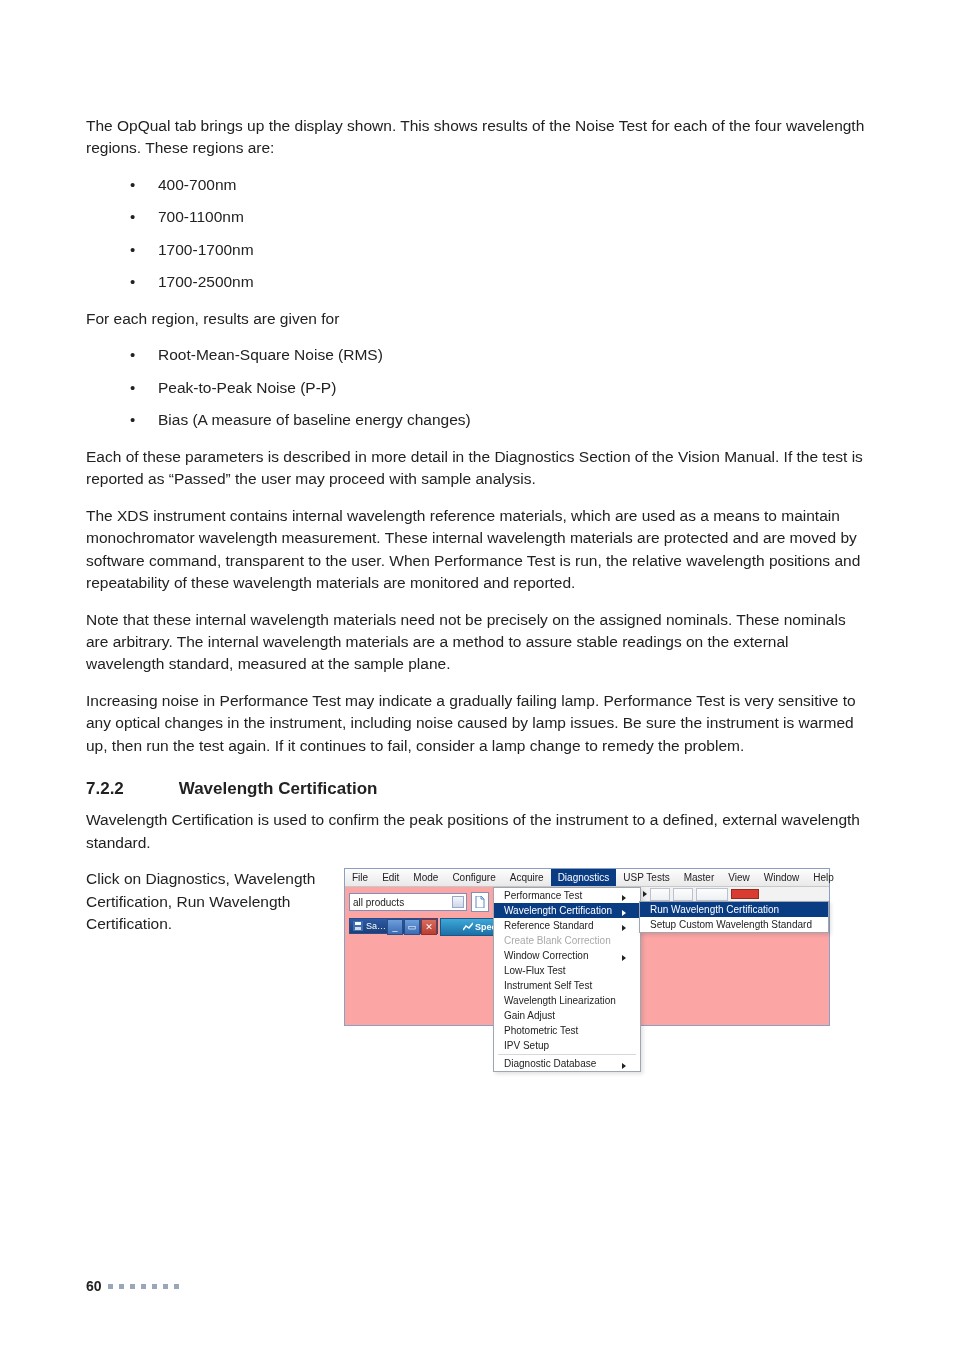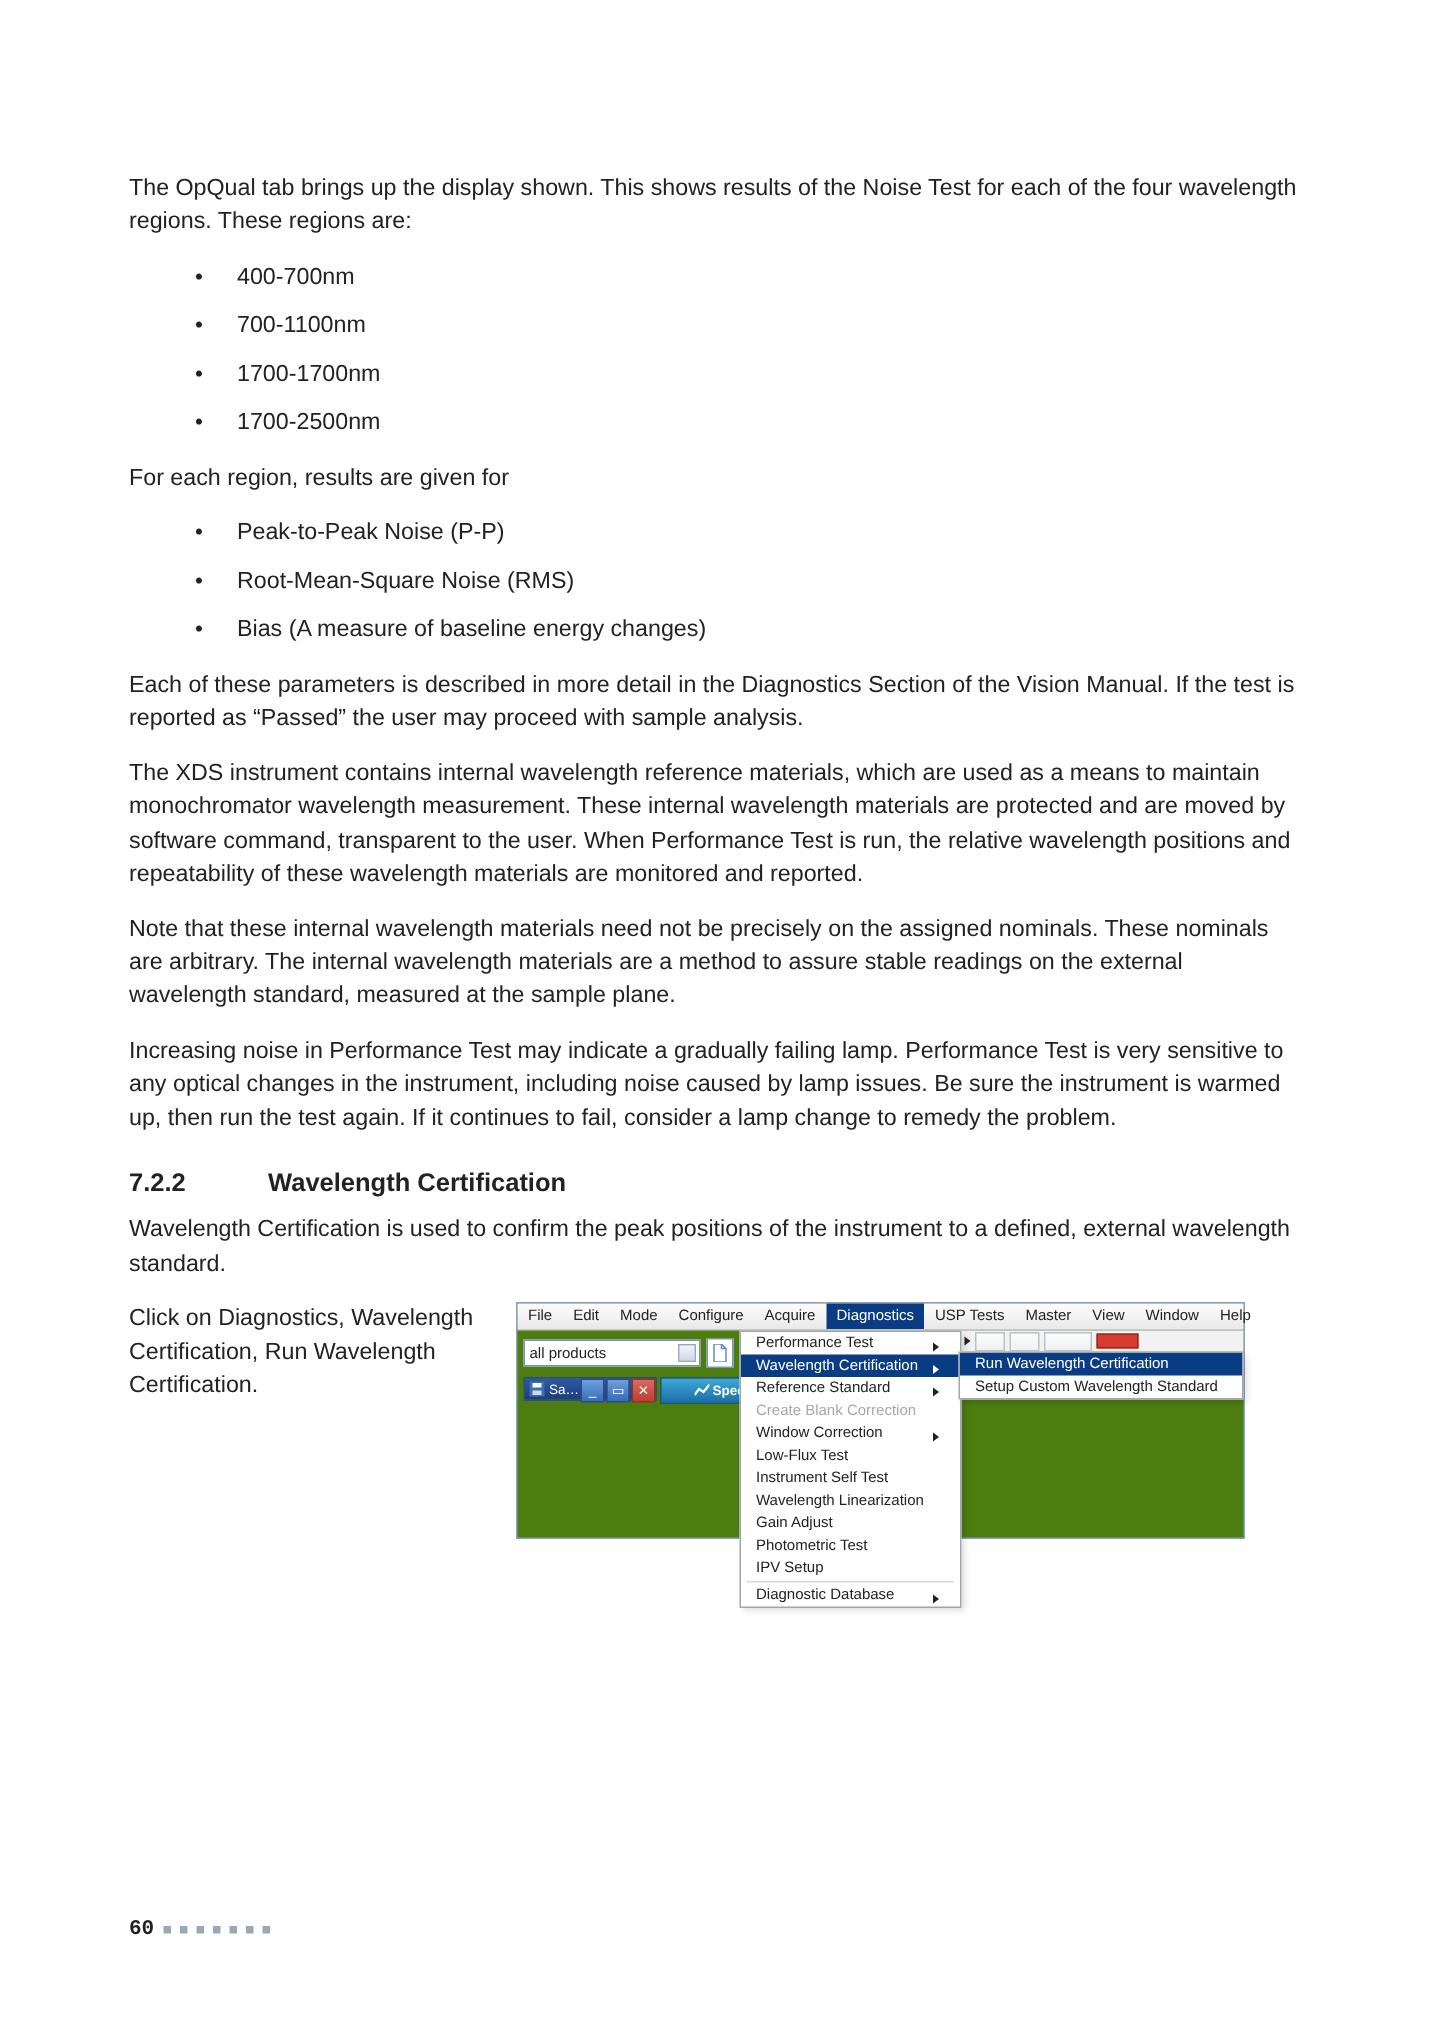--- a/index.html
+++ b/index.html
@@ -60,21 +60,21 @@
   .two-col .right {
     flex: 1;
   }
   
   .app {
     border: 1px solid #8aa0c2;
     width: 484px;
     font-family: Tahoma, Arial, sans-serif;
     font-size: 10px;
     color: #222;
-    background: #4d7c0f;
+    background: #fca5a5;
   }
   .menubar {
     display: flex;
     background: linear-gradient(#fdfdfd, #e9e9e9);
     border-bottom: 1px solid #c8c8c8;
   }
   .menubar .mi {
     padding: 3px 7px;
     white-space: nowrap;
   }
@@ -190,21 +190,20 @@
   .tbtn.wide{width:30px;}
   .redswatch{width:28px;height:10px;background:#d83b2f;border:1px solid #962a21;box-sizing:border-box;}
   
   .footer{
     position:absolute;
     bottom:56px;
     left:86px;
     display:flex;
     align-items:center;
     gap:6px;
-    font-family:Liberation Mono, monospace;
   }
   .pagenum{font-weight:700;font-size:14px}
   .dot{width:5px;height:5px;background:#9aa7b7}
 </style>
 </head>
 <body>
 
 <div class="page">
 
   <p>The OpQual tab brings up the display shown. This shows results of the Noise Test for each of the four wavelength regions. These regions are:</p>
@@ -212,22 +211,22 @@
   <ul class="bullets">
     <li>400-700nm</li>
     <li>700-1100nm</li>
     <li>1700-1700nm</li>
     <li>1700-2500nm</li>
   </ul>
 
   <p>For each region, results are given for</p>
 
   <ul class="bullets">
+    <li>Root-Mean-Square Noise (RMS)</li>
     <li>Peak-to-Peak Noise (P-P)</li>
-    <li>Root-Mean-Square Noise (RMS)</li>
     <li>Bias (A measure of baseline energy changes)</li>
   </ul>
 
   <p>Each of these parameters is described in more detail in the Diagnostics Section of the Vision Manual. If the test is reported as “Passed” the user may proceed with sample analysis.</p>
   <p>The XDS instrument contains internal wavelength reference materials, which are used as a means to maintain monochromator wavelength measurement. These internal wavelength materials are protected and are moved by software command, transparent to the user. When Performance Test is run, the relative wavelength positions and repeatability of these wavelength materials are monitored and reported.</p>
   <p>Note that these internal wavelength materials need not be precisely on the assigned nominals. These nominals are arbitrary. The internal wavelength materials are a method to assure stable readings on the external wavelength standard, measured at the sample plane.</p>
   <p>Increasing noise in Performance Test may indicate a gradually failing lamp. Performance Test is very sensitive to any optical changes in the instrument, including noise caused by lamp issues. Be sure the instrument is warmed up, then run the test again. If it continues to fail, consider a lamp change to remedy the problem.</p>
 
   <h2 class="section">
     <span class="num">7.2.2</span>

